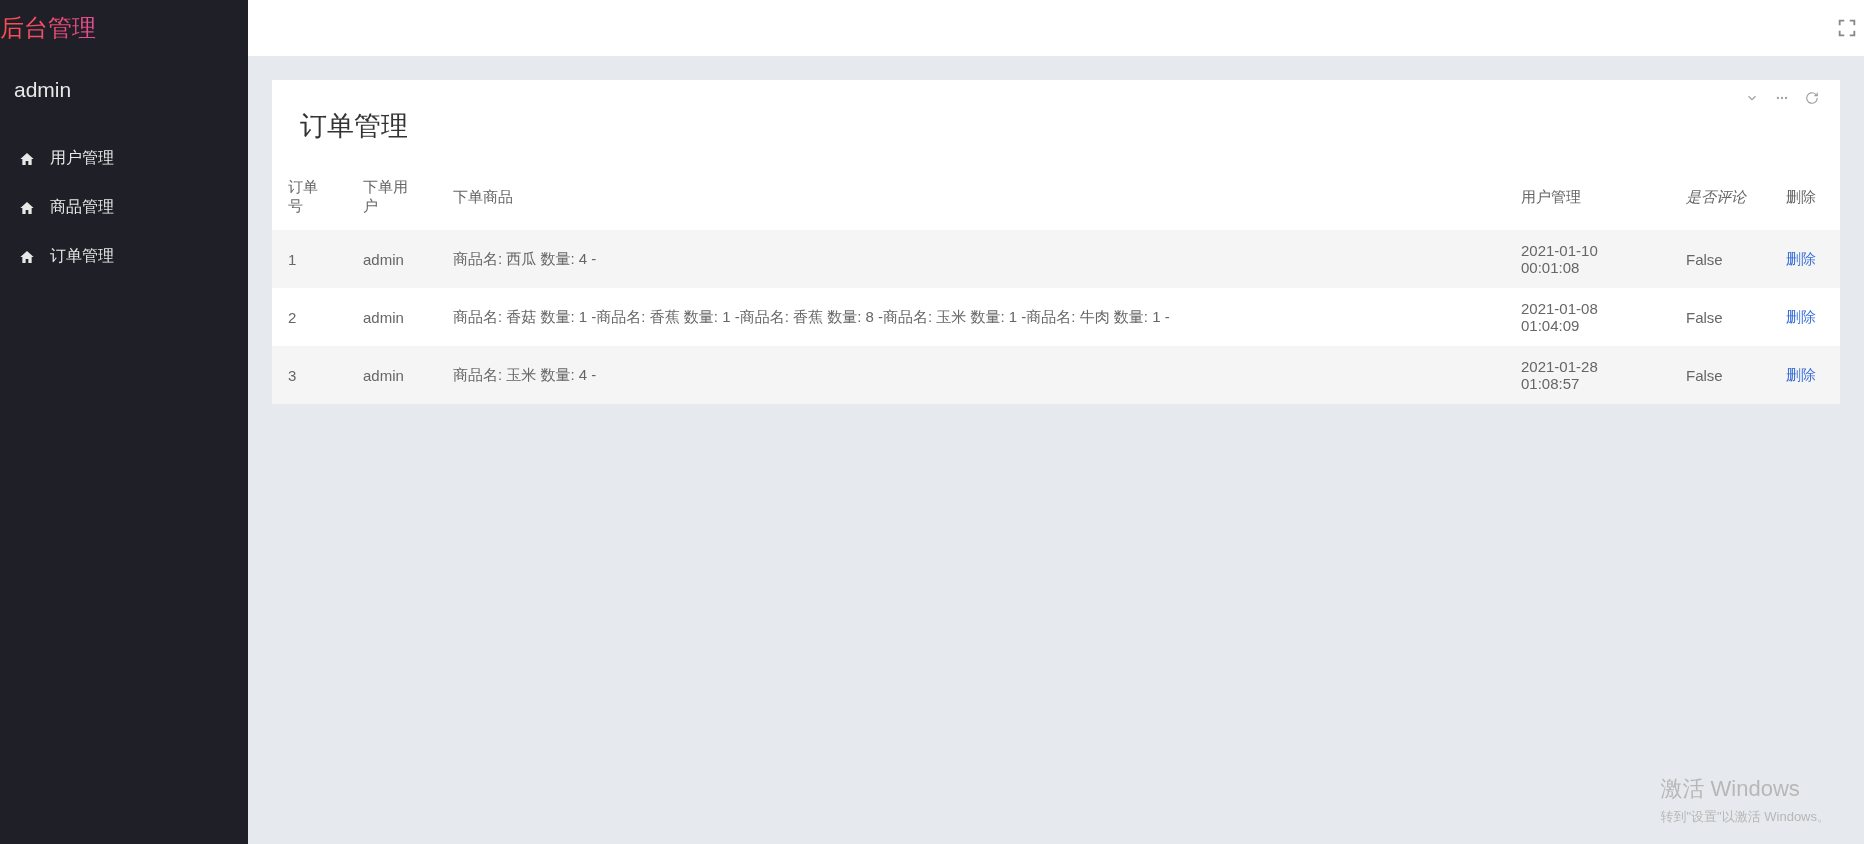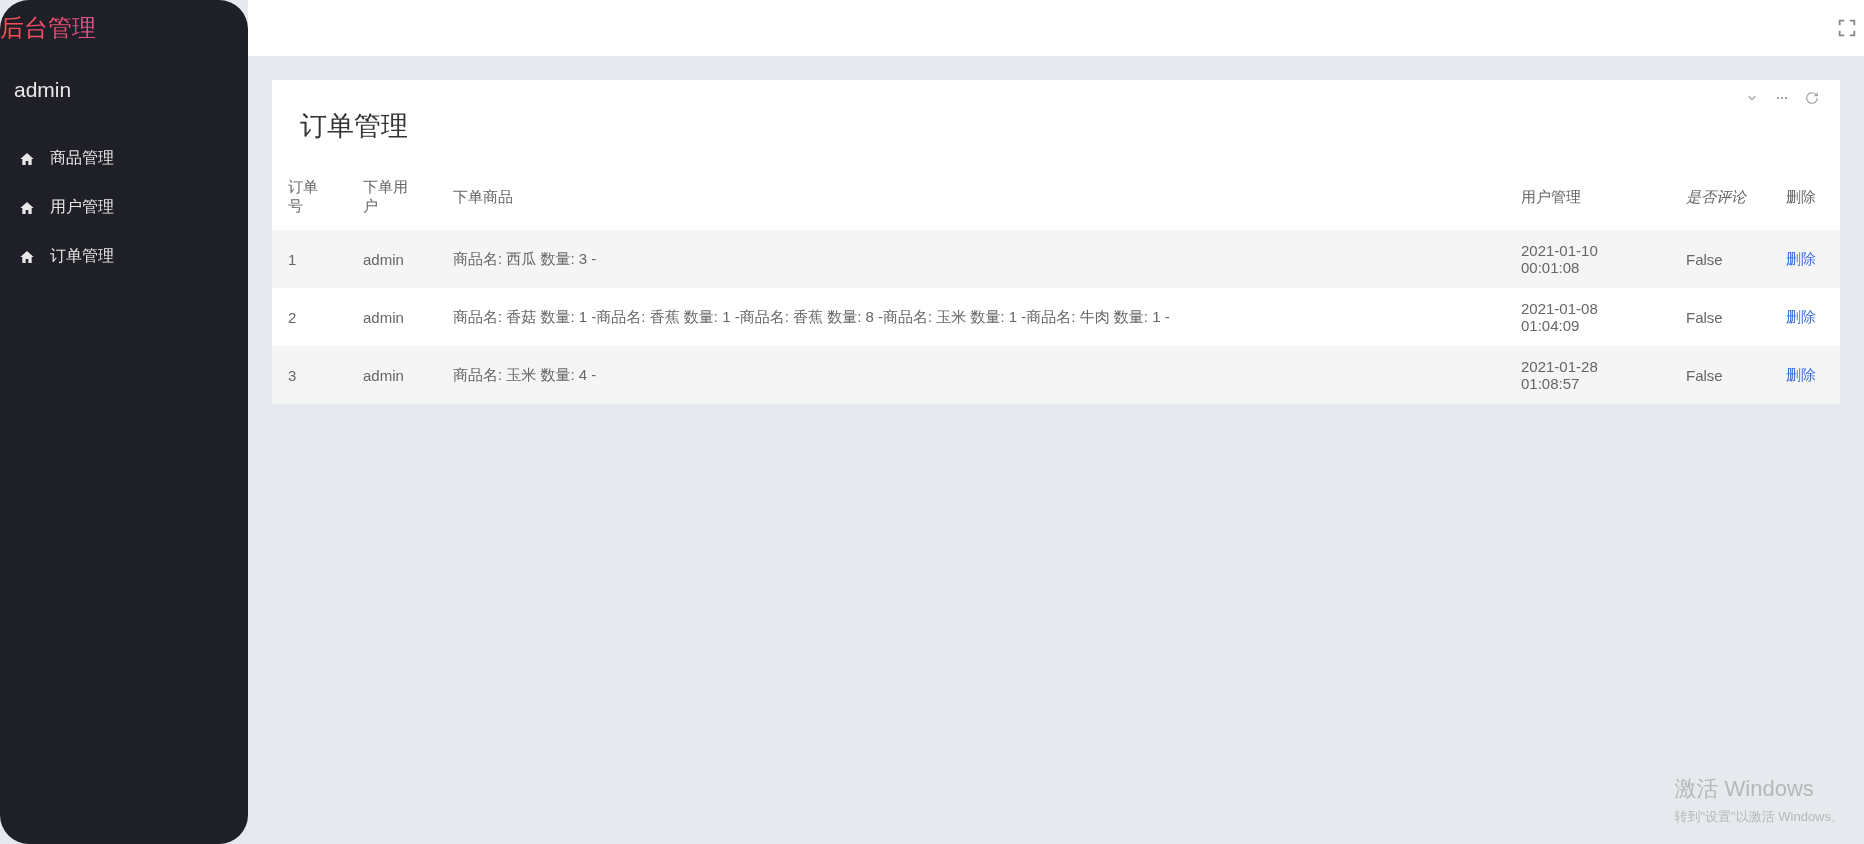--- a/index.html
+++ b/index.html
@@ -12,21 +12,20 @@
   position: relative;
 }
 .sidebar {
   position: absolute;
   left: 0;
   top: 0;
   width: 248px;
   height: 100%;
   background: #1f2027;
   color: #fff;
-  border-radius: 29px;
 }
 .sidebar-header {
   height: 56px;
   background: #17181d;
   display: flex;
   align-items: center;
   padding-left: 0;
   font-size: 24px;
   font-weight: 500;
   background-image: linear-gradient(90deg, #ff4d4d, #b84dff);
@@ -128,21 +127,21 @@
 .col-user { width: 90px; }
 .col-time { width: 165px; }
 .col-reviewed { width: 100px; font-style: italic; }
 .col-delete { width: 70px; }
 .delete-link {
   color: #3a6fd8;
   cursor: pointer;
 }
 .watermark {
   position: absolute;
-  right: 20px;
+  right: 34px;
   bottom: 18px;
   text-align: left;
   color: #b7b7b7;
   pointer-events: none;
 }
 .watermark .wm1 { font-size: 22px; }
 .watermark .wm2 { font-size: 13px; margin-top:4px;}
 </style>
 </head>
 <body>
@@ -150,29 +149,29 @@
 <div class="sidebar">
   <div class="sidebar-header">后台管理</div>
   <div class="sidebar-user">admin</div>
   <div class="sidebar-menu">
     <div class="sidebar-item">
       <span class="home-icon">
         <svg viewBox="0 0 24 24" width="18" height="16" fill="#e8e8e8">
             <path d="M12 3l10 9h-3v9h-5v-6h-4v6H5v-9H2z"></path>
           </svg>
       </span>
-      <span>商品管理</span>
+      <span>用户管理</span>
     </div>
     <div class="sidebar-item">
       <span class="home-icon">
         <svg viewBox="0 0 24 24" width="18" height="16" fill="#e8e8e8">
             <path d="M12 3l10 9h-3v9h-5v-6h-4v6H5v-9H2z"></path>
           </svg>
       </span>
-      <span>用户管理</span>
+      <span>商品管理</span>
     </div>
     <div class="sidebar-item">
       <span class="home-icon">
         <svg viewBox="0 0 24 24" width="18" height="16" fill="#e8e8e8">
             <path d="M12 3l10 9h-3v9h-5v-6h-4v6H5v-9H2z"></path>
           </svg>
       </span>
       <span>订单管理</span>
     </div>
   </div>
@@ -221,21 +220,21 @@
             <th>下单商品</th>
             <th class="col-time">用户管理</th>
             <th class="col-reviewed">是否评论</th>
             <th class="col-delete">删除</th>
           </tr>
         </thead>
         <tbody>
           <tr>
             <td>1</td>
             <td>admin</td>
-            <td>商品名: 西瓜 数量: 3 -</td>
+            <td>商品名: 西瓜 数量: 4 -</td>
             <td>2021-01-10 00:01:08</td>
             <td>False</td>
             <td><span class="delete-link">删除</span></td>
           </tr>
           <tr>
             <td>2</td>
             <td>admin</td>
             <td>商品名: 香菇 数量: 1 -商品名: 香蕉 数量: 1 -商品名: 香蕉 数量: 8 -商品名: 玉米 数量: 1 -商品名: 牛肉 数量: 1 -</td>
             <td>2021-01-08 01:04:09</td>
             <td>False</td>

